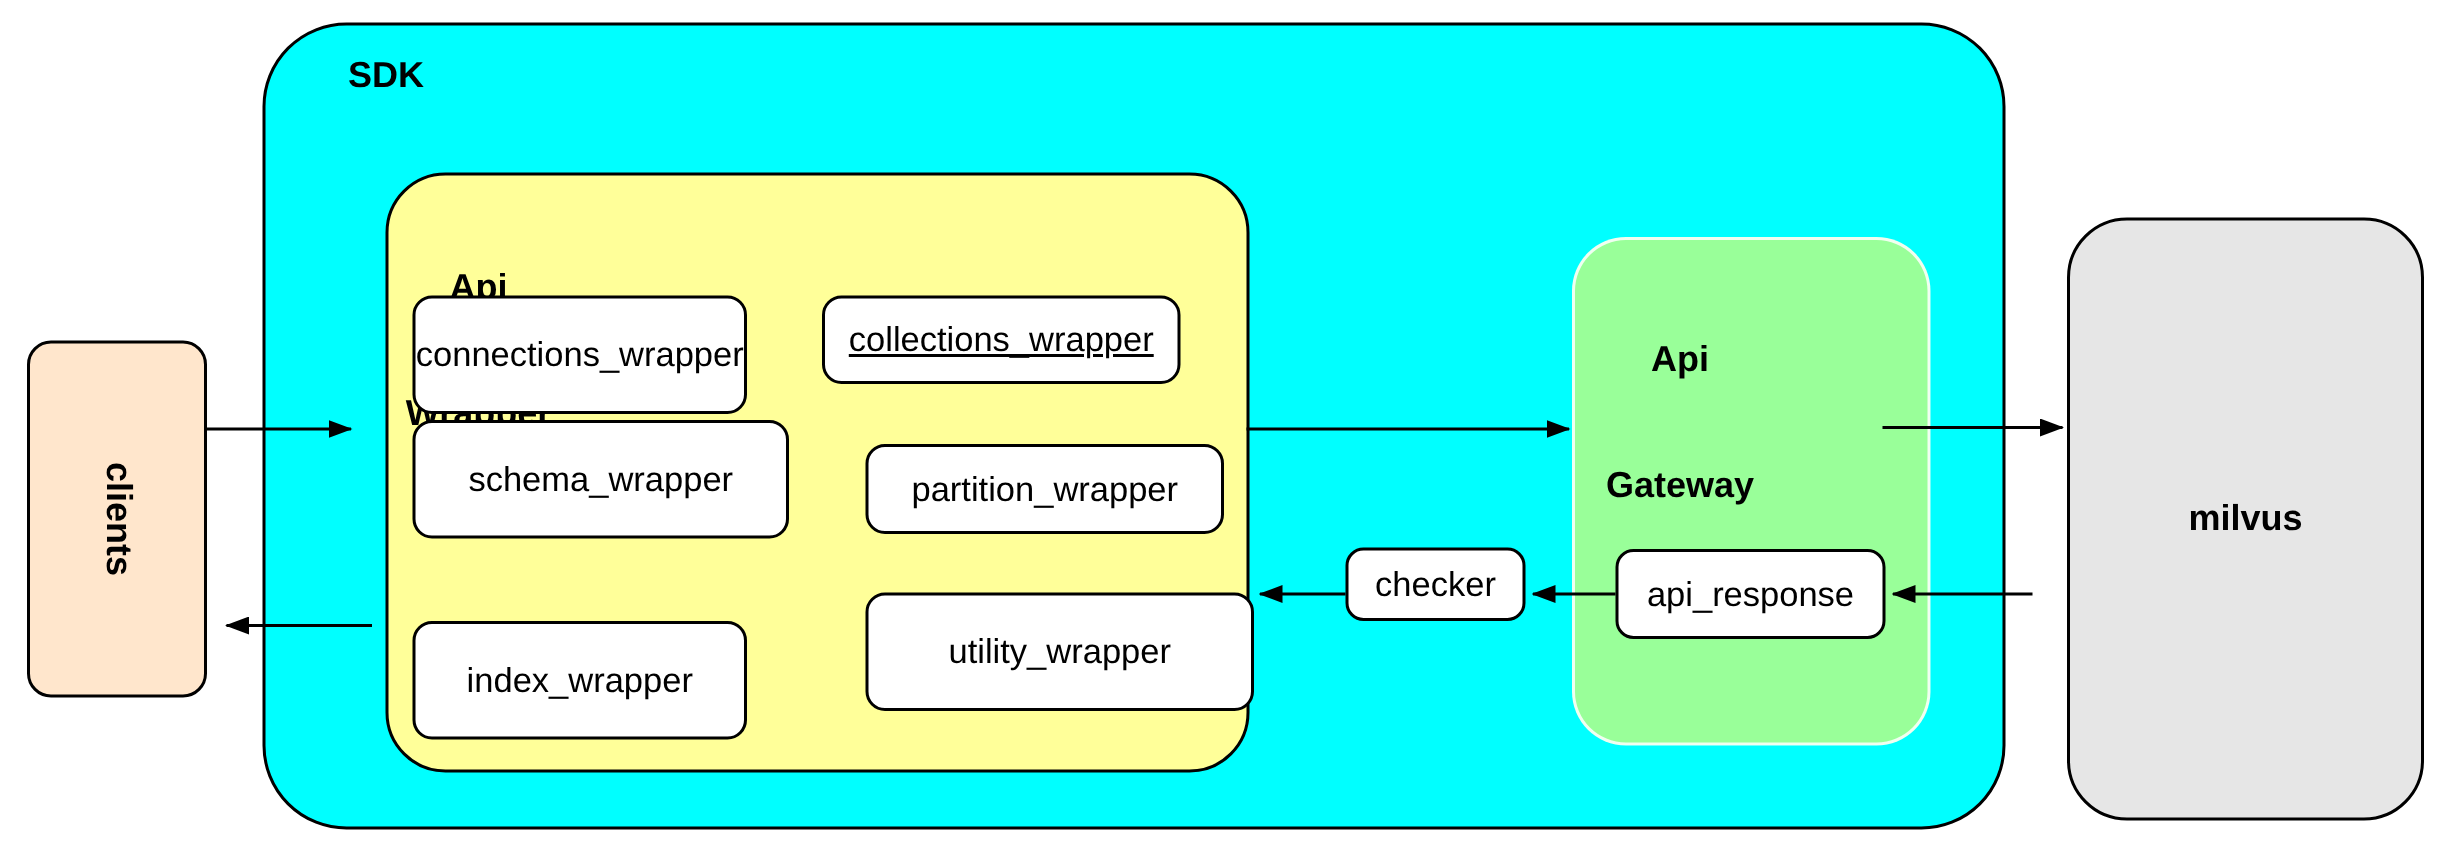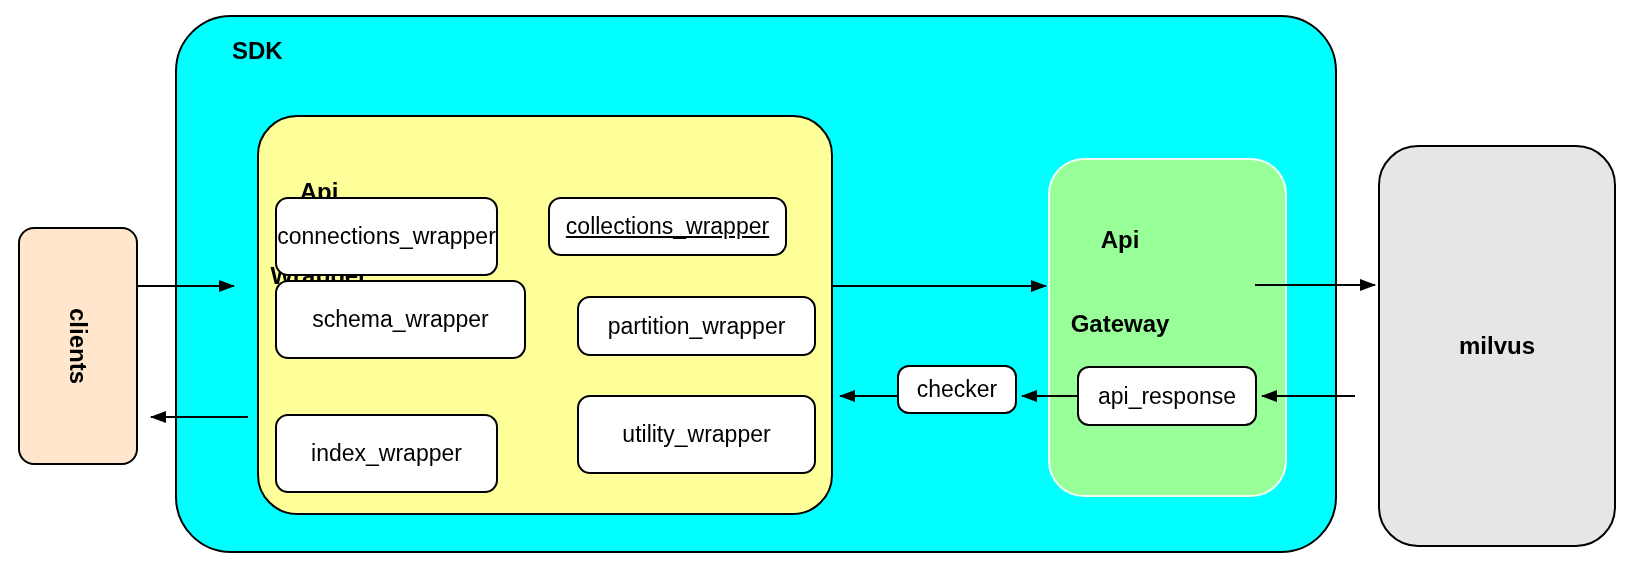--- a/index.html
+++ b/index.html
@@ -63,21 +63,21 @@
     border:2px solid var(--line);
     border-radius:13px;
     display:flex;align-items:center;justify-content:center;
     font-size:23px;white-space:nowrap;
   }
   .n-connections{left:275px;top:197px;width:223px;height:79px;}
   .n-collections{left:548px;top:197px;width:239px;height:59px;text-decoration:underline;}
   .n-schema{left:275px;top:280px;width:251px;height:79px;}
   .n-partition{left:577px;top:296px;width:239px;height:60px;}
   .n-index{left:275px;top:414px;width:223px;height:79px;}
-  .n-utility{left:577px;top:395px;width:239px;height:79px;}
+  .n-utility{left:577px;top:395px;width:259px;height:79px;}
   .n-request{left:1076px;top:257px;width:179px;height:60px;border-radius:12px;}
   .n-response{left:1077px;top:366px;width:180px;height:60px;border-radius:12px;}
   .n-checker{left:897px;top:365px;width:120px;height:49px;border-radius:12px;}
   
   .arrows{
     position:absolute;left:0;top:0;width:1634px;height:574px;
     pointer-events:none;
   }
   .arrows line{stroke:var(--line);stroke-width:2px;}
   .arrows .ah{fill:var(--line);}

